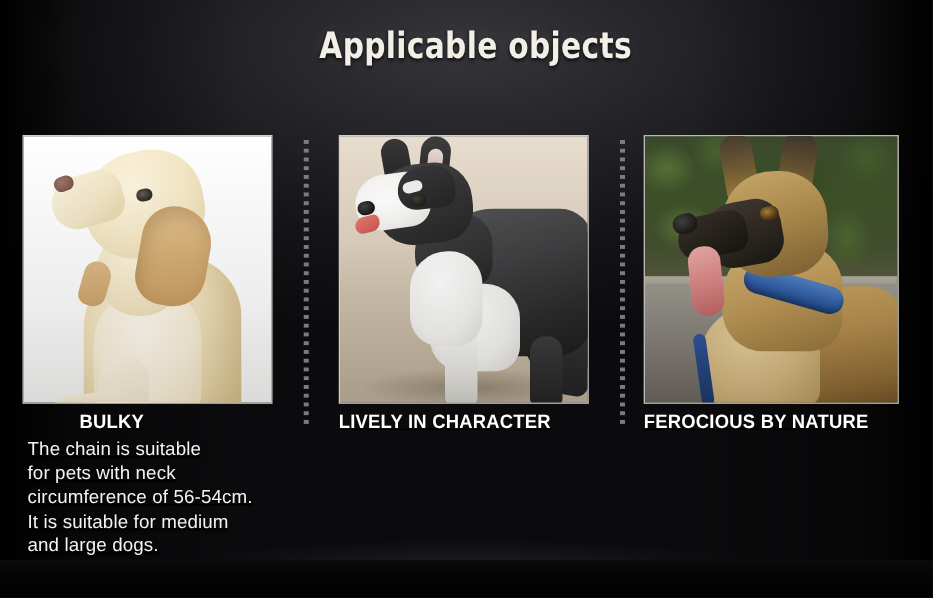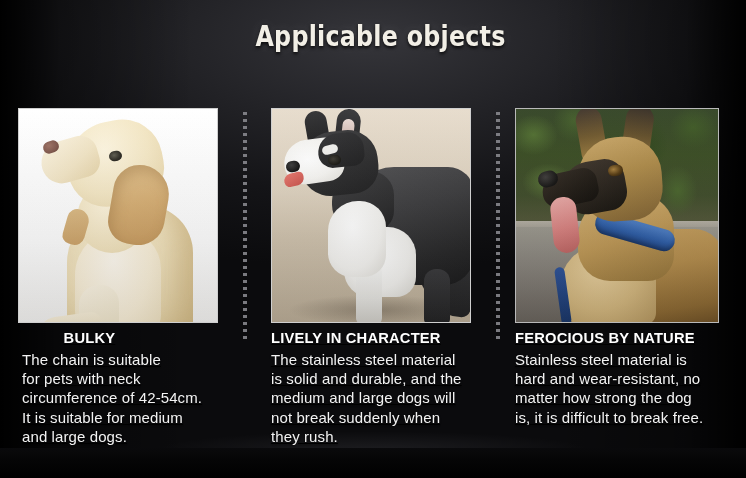--- a/index.html
+++ b/index.html
@@ -408,21 +408,21 @@
         <div class="lab-ear"></div>
         <div class="lab-ear2"></div>
         <div class="lab-muzzle"></div>
         <div class="lab-nose"></div>
         <div class="lab-eye"></div>
         <div class="grain"></div>
       </div>
       <div class="card-title">BULKY</div>
       <div class="card-body">The chain is suitable
 for pets with neck
-circumference of 42-54cm.
+circumference of 56-54cm.
 It is suitable for medium
 and large dogs.</div>
     </div>
 
     <div class="col col-2">
       <div class="photo p2">
         <div class="hk-shadow"></div>
         <div class="hk-rear"></div>
         <div class="hk-tail"></div>
         <div class="hk-body"></div>
@@ -437,25 +437,20 @@
         <div class="hk-head"></div>
         <div class="hk-face"></div>
         <div class="hk-mask"></div>
         <div class="hk-brow"></div>
         <div class="hk-eye"></div>
         <div class="hk-nose"></div>
         <div class="hk-tongue"></div>
         <div class="grain"></div>
       </div>
       <div class="card-title">LIVELY IN CHARACTER</div>
-      <div class="card-body">The stainless steel material
-is solid and durable, and the
-medium and large dogs will
-not break suddenly when
-they rush.</div>
     </div>
 
     <div class="col col-3">
       <div class="photo p3">
         <div class="gs-sky"></div>
         <div class="gs-foliage-a"></div>
         <div class="gs-foliage-b"></div>
         <div class="gs-kerb"></div>
         <div class="gs-ground"></div>
         <div class="gs-body"></div>
@@ -467,23 +462,19 @@
         <div class="gs-ear-r"></div>
         <div class="gs-head"></div>
         <div class="gs-mask"></div>
         <div class="gs-muzzle"></div>
         <div class="gs-tongue"></div>
         <div class="gs-nose"></div>
         <div class="gs-eye"></div>
         <div class="grain"></div>
       </div>
       <div class="card-title">FEROCIOUS BY NATURE</div>
-      <div class="card-body">Stainless steel material is
-hard and wear-resistant, no
-matter how strong the dog
-is, it is difficult to break free.</div>
     </div>
 
   </div>
 
   <div class="floor-glow"></div>
   <div class="floor"></div>
 </div>
 
 </body></html>

